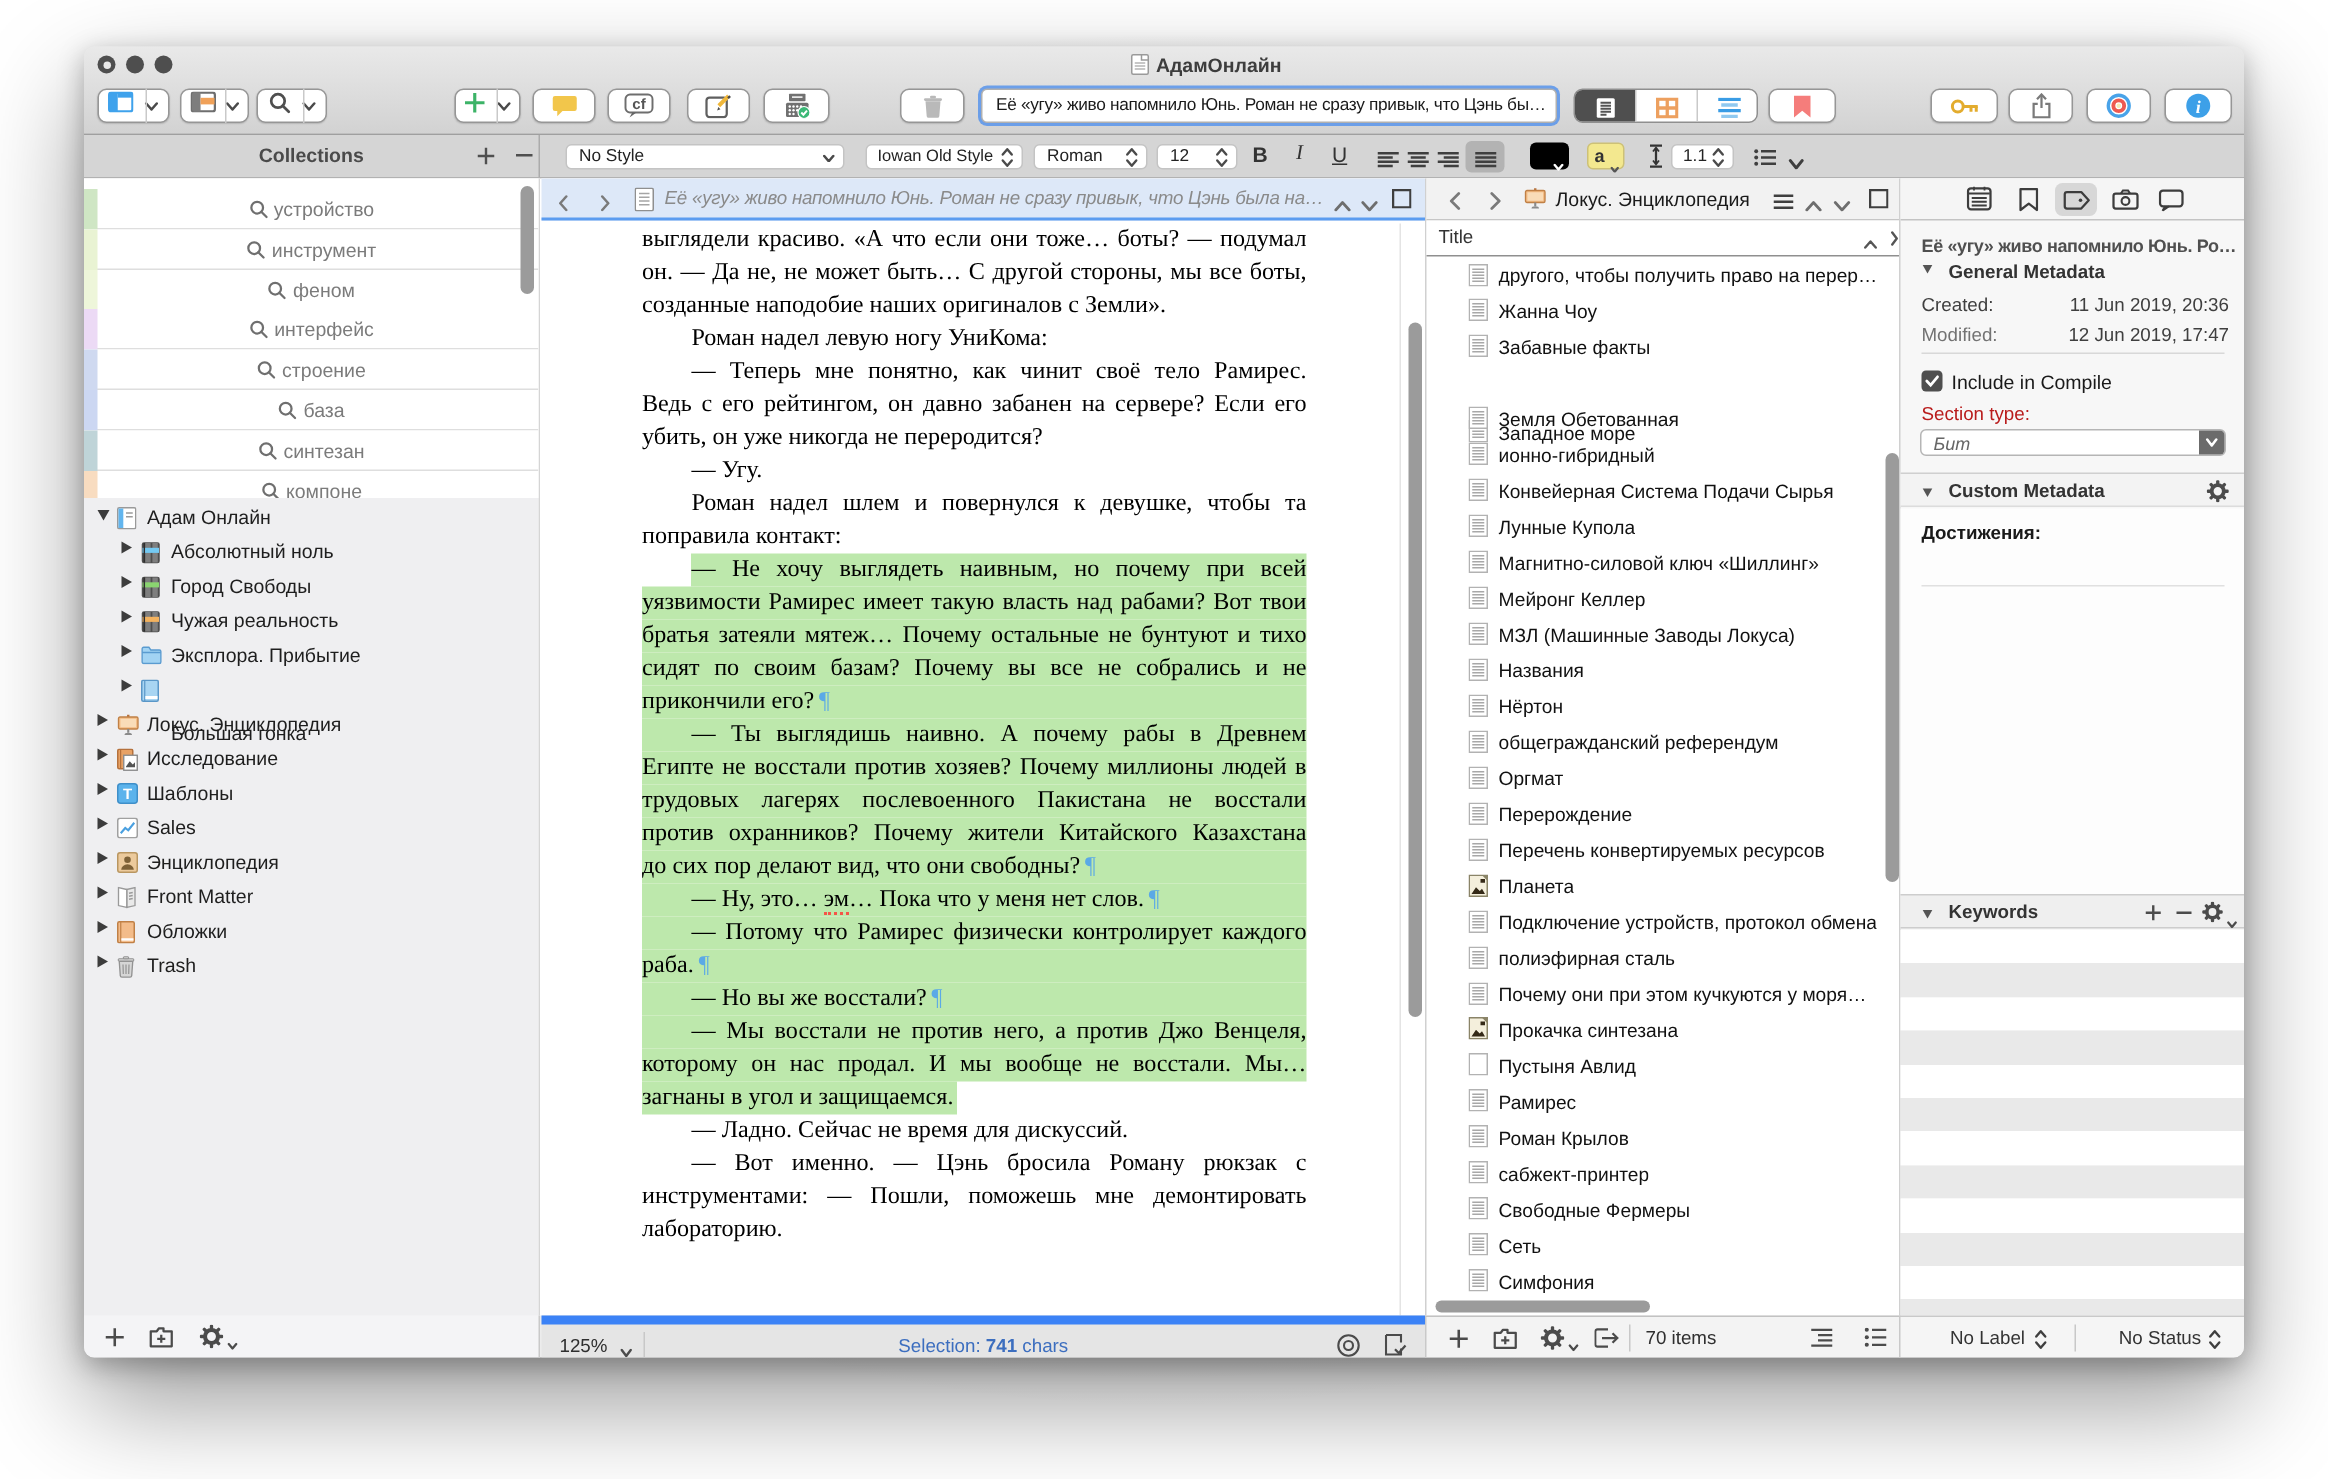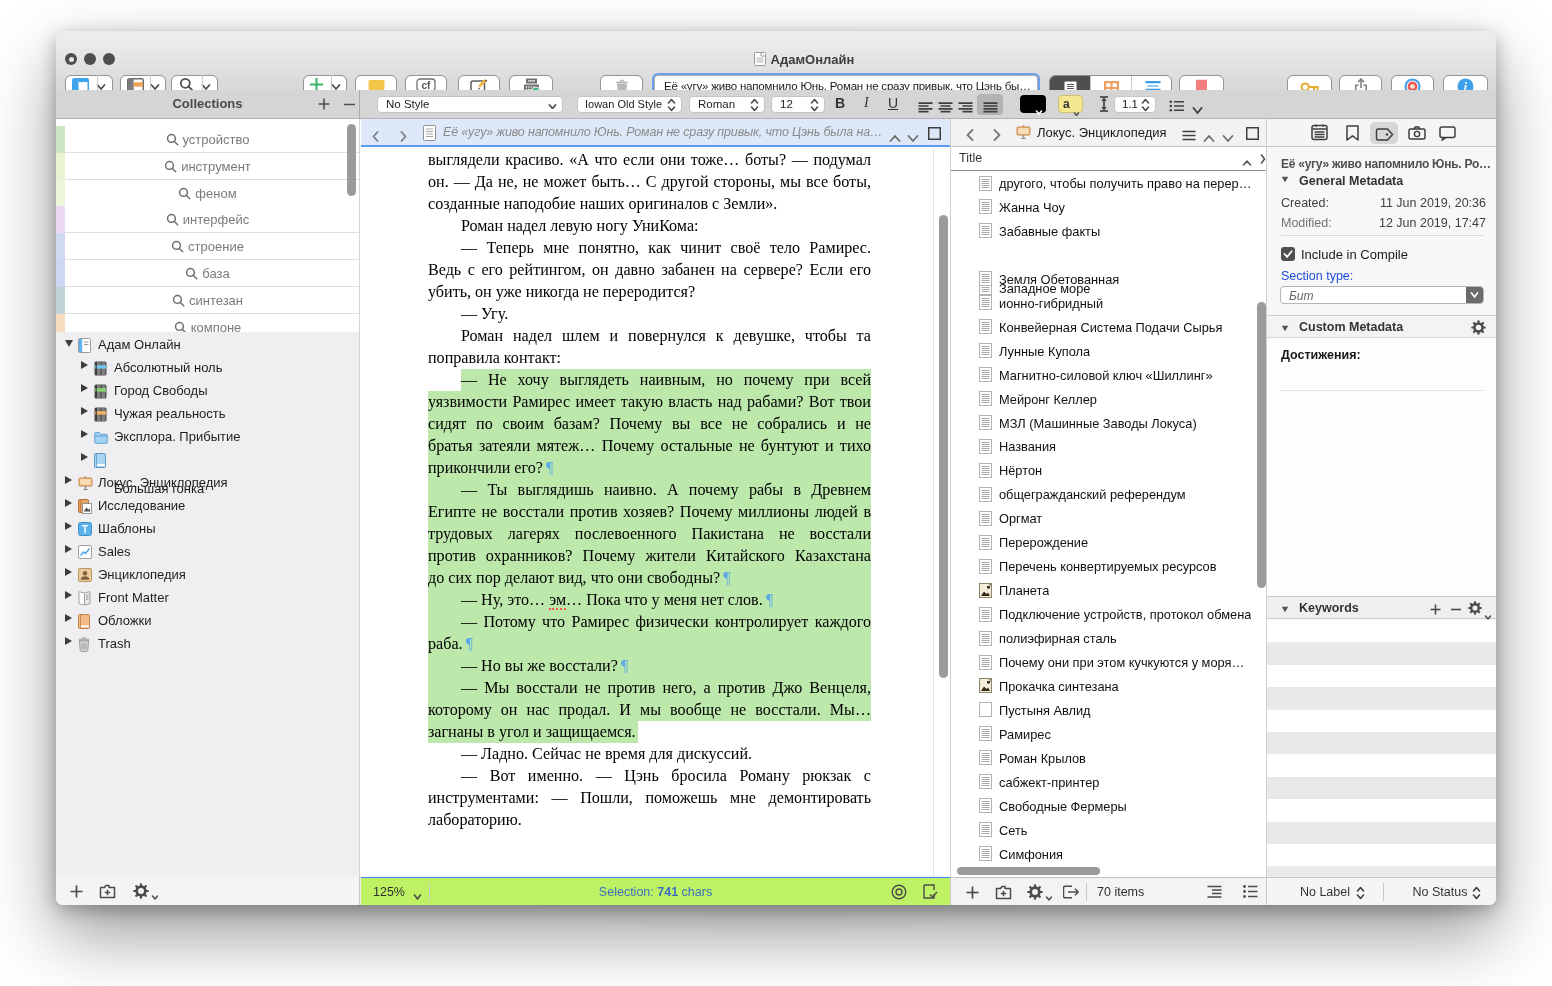--- a/index.html
+++ b/index.html
@@ -1,20 +1,20 @@
 <!DOCTYPE html>
 <html><head><meta charset="utf-8"><style>
 *{margin:0;padding:0;box-sizing:border-box;}
 html,body{width:1552px;height:986px;overflow:hidden;}
 body{background:#fff;font-family:"Liberation Sans",sans-serif;position:relative;}
 #shadowbg{position:absolute;left:0;top:0;width:1552px;height:986px;
  background:radial-gradient(ellipse 900px 620px at 776px 480px, rgba(0,0,0,0.10), rgba(0,0,0,0) 75%);}
 #win{position:absolute;left:56px;top:31px;width:1440px;height:874px;border-radius:7px;
  background:#ececec;box-shadow:0 30px 70px rgba(0,0,0,0.40),0 5px 18px rgba(0,0,0,0.28);overflow:hidden;}
-#chrome{position:absolute;left:0;top:16px;width:1496px;height:59px;
+#chrome{position:absolute;left:0;top:0;width:1496px;height:59px;
  background:linear-gradient(#e9e9e9,#d2d2d2);border-bottom:1px solid #9f9f9f;}
 .tl{position:absolute;top:6px;width:12px;height:12px;border-radius:50%;background:#4e4e4e;}
 #wintitle{position:absolute;top:0;left:0;width:100%;height:24px;text-align:center;
  font-size:13px;font-weight:bold;color:#3d3d3d;line-height:25px;}
 .tbtn{position:absolute;top:28px;height:23px;background:#fff;border:1px solid #969696;border-radius:6px;
  box-shadow:0 0.5px 1px rgba(0,0,0,0.15);}
 .tbtn .ic{position:absolute;left:0;top:0;right:0;bottom:0;display:flex;align-items:center;justify-content:center;}
 .tsplit{position:absolute;top:0;bottom:0;width:1px;background:#c9c9c9;}
 
 #fmtrow{position:absolute;left:0;top:59px;width:1440px;height:29px;background:#d5d5d5;border-bottom:1px solid #b2b2b2;}
@@ -594,22 +594,22 @@
 <div class="ln" style="">созданные наподобие наших оригиналов с Земли».</div>
 <div class="ln" style=""><span class="ind"></span>Роман надел левую ногу УниКома:</div>
 <div class="ln jf" style=""><span class="ind"></span>— Теперь мне понятно, как чинит своё тело Рамирес.</div>
 <div class="ln jf" style="">Ведь с его рейтингом, он давно забанен на сервере? Если его</div>
 <div class="ln" style="">убить, он уже никогда не переродится?</div>
 <div class="ln" style=""><span class="ind"></span>— Угу.</div>
 <div class="ln jf" style=""><span class="ind"></span>Роман надел шлем и повернулся к девушке, чтобы та</div>
 <div class="ln" style="">поправила контакт:</div>
 <div class="ln jf" style="background:linear-gradient(to right,rgba(0,0,0,0) 33px,#bde8ac 33px);"><span class="ind"></span>— Не хочу выглядеть наивным, но почему при всей</div>
 <div class="ln jf" style="background:#bde8ac;">уязвимости Рамирес имеет такую власть над рабами? Вот твои</div>
+<div class="ln jf" style="background:#bde8ac;">братья затеяли мятеж… Почему остальные не бунтуют и тихо</div>
 <div class="ln jf" style="background:#bde8ac;">сидят по своим базам? Почему вы все не собрались и не</div>
-<div class="ln jf" style="background:#bde8ac;">братья затеяли мятеж… Почему остальные не бунтуют и тихо</div>
 <div class="ln" style="background:#bde8ac;">прикончили его?<span class="pil"> ¶</span></div>
 <div class="ln jf" style="background:#bde8ac;"><span class="ind"></span>— Ты выглядишь наивно. А почему рабы в Древнем</div>
 <div class="ln jf" style="background:#bde8ac;">Египте не восстали против хозяев? Почему миллионы людей в</div>
 <div class="ln jf" style="background:#bde8ac;">трудовых лагерях послевоенного Пакистана не восстали</div>
 <div class="ln jf" style="background:#bde8ac;">против охранников? Почему жители Китайского Казахстана</div>
 <div class="ln" style="background:#bde8ac;">до сих пор делают вид, что они свободны?<span class="pil"> ¶</span></div>
 <div class="ln" style="background:#bde8ac;"><span class="ind"></span>— Ну, это… <span style="border-bottom:2px dotted #f55448;">эм</span>… Пока что у меня нет слов.<span class="pil"> ¶</span></div>
 <div class="ln jf" style="background:#bde8ac;"><span class="ind"></span>— Потому что Рамирес физически контролирует каждого</div>
 <div class="ln" style="background:#bde8ac;">раба.<span class="pil"> ¶</span></div>
 <div class="ln" style="background:#bde8ac;"><span class="ind"></span>— Но вы же восстали?<span class="pil"> ¶</span></div>
@@ -1013,21 +1013,21 @@
 <div class="ilab ibold" style="left:32px;top:55px;">General Metadata</div>
 <div class="ilab" style="left:14px;top:77px;color:#3f3f3f;">Created:</div>
 <div class="ilab" style="right:10px;top:77px;color:#3f3f3f;">11 Jun 2019, 20:36</div>
 <div class="ilab" style="left:14px;top:97px;color:#737373;">Modified:</div>
 <div class="ilab" style="right:10px;top:97px;color:#3f3f3f;">12 Jun 2019, 17:47</div>
 <div style="position:absolute;left:14px;top:116px;width:202px;height:1px;background:#d8d8d8;"></div>
 <div style="position:absolute;left:14px;top:128px;width:14px;height:14px;background:#4f4f4f;border-radius:3px;"><svg width="14" height="14" viewBox="0 0 14 14">
             <path d="M3.5,7 l2.6,2.8 l4.6,-5.6" fill="none" stroke="#fff" stroke-width="1.8" stroke-linecap="round"></path>
           </svg></div>
 <div class="ilab" style="left:34px;top:128px;font-size:13px;color:#1a1a1a;">Include in Compile</div>
-<div class="ilab" style="left:14px;top:150px;color:#1d4ed8;">Section type:</div>
+<div class="ilab" style="left:14px;top:150px;color:#b91c1c;">Section type:</div>
 <div style="position:absolute;left:13px;top:167px;width:204px;height:18px;background:#fff;border:1px solid #b5b5b5;border-radius:4px;">
           <span style="position:absolute;left:8px;top:1.5px;font-size:12px;font-style:italic;color:#666;">Бит</span>
           <span style="position:absolute;right:0px;top:0px;width:17px;height:16px;background:#6b6b6b;border-radius:0 3px 3px 0;"></span>
           <span style="position:absolute;right:4px;top:5px;line-height:0;"><svg width="9" height="6" viewBox="0 0 9 6">
               <polyline points="1.5,1 4.5,5 7.5,1" fill="none" stroke="#fff" stroke-width="1.7" stroke-linecap="round" stroke-linejoin="round"></polyline>
             </svg></span>
         </div>
 <div style="position:absolute;left:0;top:196px;width:229px;height:23px;background:#f3f3f3;border-top:1px solid #cfcfcf;border-bottom:1px solid #dcdcdc;">
           <div class="tri trid" style="border-top-color:#555;left:14px;top:9px;transform:scale(0.8);"></div>
           <div class="ilab ibold" style="left:32px;top:4px;">Custom Metadata</div>
@@ -1102,21 +1102,21 @@
             <rect x="6.9" y="0.2" width="2.2" height="4.16" rx="0.8" fill="#4b4b4b" transform="rotate(180 8.0 8.0)"></rect>
             <rect x="6.9" y="0.2" width="2.2" height="4.16" rx="0.8" fill="#4b4b4b" transform="rotate(225 8.0 8.0)"></rect>
             <rect x="6.9" y="0.2" width="2.2" height="4.16" rx="0.8" fill="#4b4b4b" transform="rotate(270 8.0 8.0)"></rect>
             <rect x="6.9" y="0.2" width="2.2" height="4.16" rx="0.8" fill="#4b4b4b" transform="rotate(315 8.0 8.0)"></rect>
             <circle cx="8.0" cy="8.0" r="4.32" fill="none" stroke="#4b4b4b" stroke-width="2.72"></circle>
           </svg></div>
         <div style="position:absolute;left:95px;top:12px;"><svg width="8" height="5" viewBox="0 0 8 5">
             <polyline points="1.5,1 4.0,4 6.5,1" fill="none" stroke="#4b4b4b" stroke-width="1.5" stroke-linecap="round" stroke-linejoin="round"></polyline>
           </svg></div>
       </div>
-<div class="foot" style="left:305px;width:589px;background:#bef264;border-top:1px solid #3b82f6;">
+<div class="foot" style="left:305px;width:589px;background:#e5e5e5;border-top:6px solid #3b82f6;">
         <span style="position:absolute;left:12px;top:7px;color:#2f2f2f;">125%</span>
         <span style="position:absolute;left:52px;top:11px;"><svg width="9" height="6" viewBox="0 0 9 6">
             <polyline points="1.5,1 4.5,5 7.5,1" fill="none" stroke="#4b4b4b" stroke-width="1.6" stroke-linecap="round" stroke-linejoin="round"></polyline>
           </svg></span>
         <div class="vdiv" style="left:68px;"></div>
         <div style="position:absolute;left:0;width:589px;text-align:center;top:7px;color:#3c6ebf;">Selection: <b>741</b> chars</div>
         <div style="position:absolute;left:530px;top:6px;"><svg width="16" height="16" viewBox="0 0 16 16">
             <circle cx="8" cy="8" r="6.8" fill="none" stroke="#4b4b4b" stroke-width="1.4"></circle>
             <circle cx="8" cy="8" r="3" fill="none" stroke="#4b4b4b" stroke-width="1.4"></circle>
           </svg></div>

